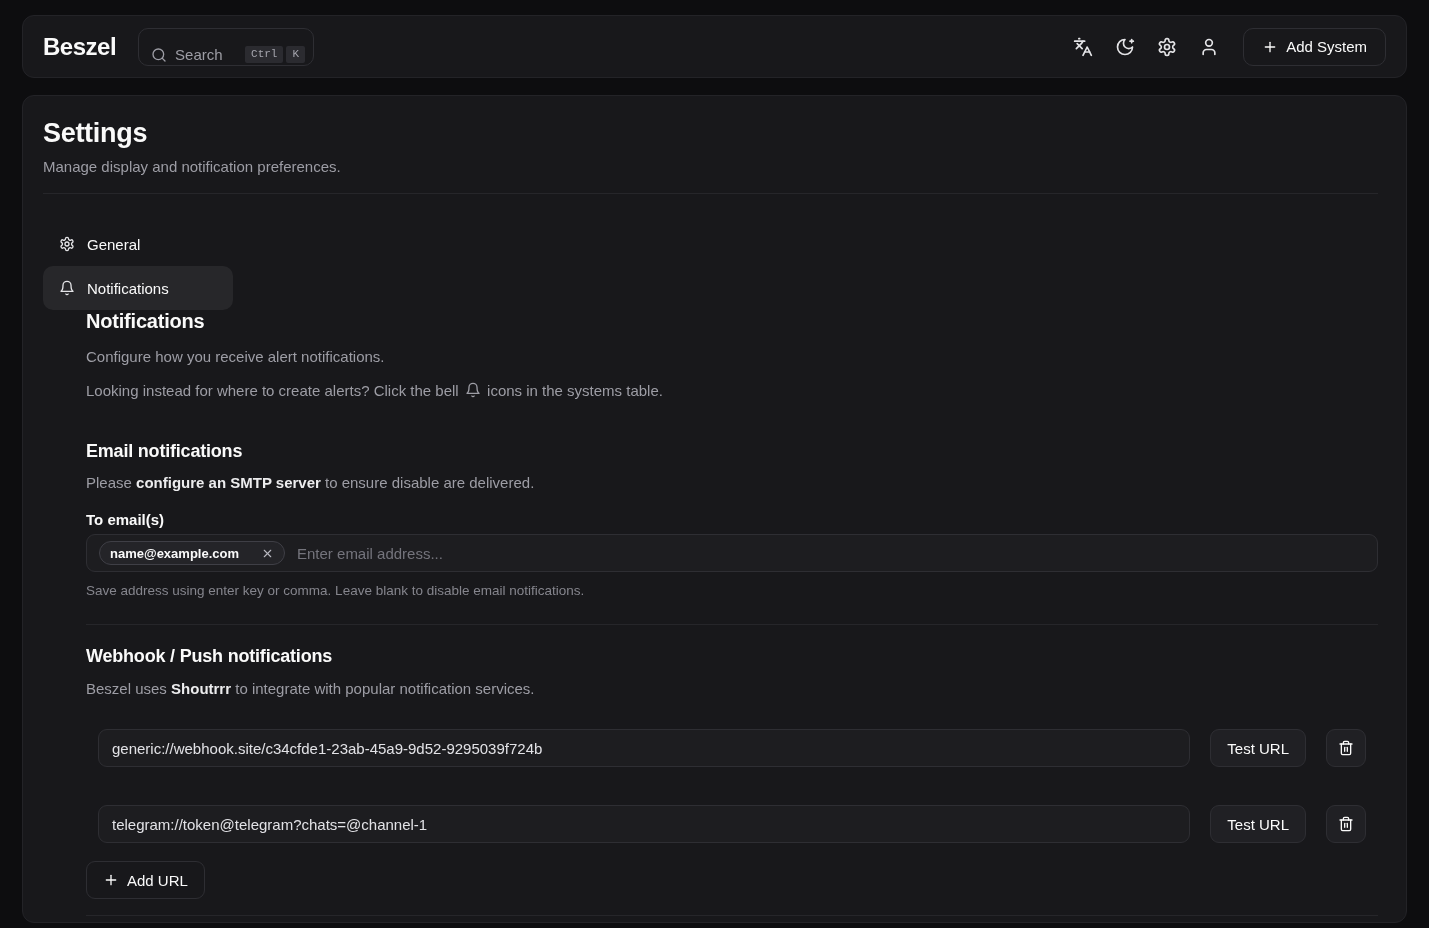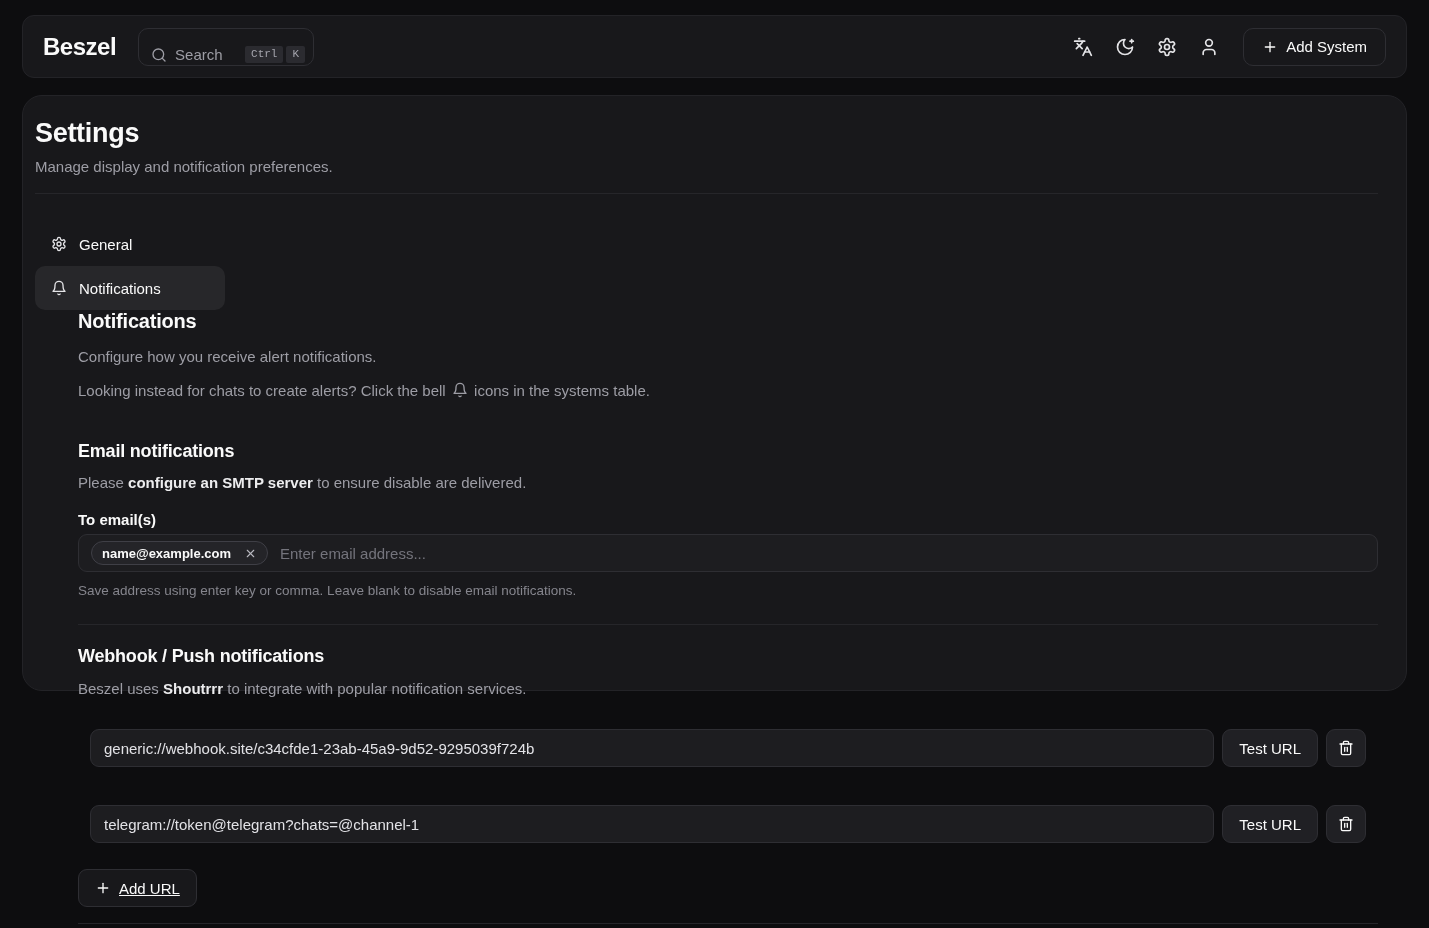--- a/index.html
+++ b/index.html
@@ -25,22 +25,22 @@
     border-radius:2px;padding:3px 6px;line-height:1;}
   kbd+kbd{margin-left:3px;}
   .header-spacer{flex:1;}
   .icon-btn{width:36px;height:36px;display:flex;align-items:center;justify-content:center;
     color:#e4e4e7;cursor:pointer;border-radius:8px;margin-left:6px;}
   .add-system{height:38px;margin-left:16px;display:flex;align-items:center;gap:8px;
     border:1px solid var(--border);border-radius:10px;padding:10px 18px;font-size:15px;
     color:var(--text);cursor:pointer;background:transparent;}
 
   
-  .main-card{width:1385px;height:596px;margin:17px 22px 0 22px;background:var(--card);
-    border:1px solid var(--card-border);border-radius:20px;padding:22px 28px 0 12px;}
+  .main-card{width:1385px;height:828px;margin:17px 22px 0 22px;background:var(--card);
+    border:1px solid var(--card-border);border-radius:12px;padding:22px 28px 0 20px;}
   .page-title{font-size:27px;font-weight:700;letter-spacing:-0.3px;}
   .page-subtitle{font-size:15px;color:var(--muted);margin-top:9px;}
   .divider{height:1px;background:#26262a;margin-top:18px;}
 
   .content{display:flex;margin-top:28px;flex-direction:column;}
   .side-nav{width:190px;flex:none;}
   .nav-item{height:44px;display:flex;align-items:center;gap:12px;padding:0 16px;
     border-radius:10px;font-size:15px;font-weight:500;cursor:pointer;color:var(--text);}
   .nav-item.active{background:var(--hover);}
   .nav-item .nicon{color:#e4e4e7;}
@@ -48,38 +48,38 @@
   .col{flex:1;margin-left:43px;}
   h2.section{font-size:20px;font-weight:600;letter-spacing:-0.2px;}
   .p{font-size:15px;color:var(--muted);line-height:1.4;}
   .p .inline-ico{display:inline-block;vertical-align:-2px;margin:0 2px;}
   .p b,.p .link{color:#ececee;font-weight:700;}
   h3.section{font-size:18px;font-weight:600;letter-spacing:-0.2px;}
 
   .field-label{font-size:15px;font-weight:600;margin-top:18px;}
   .email-input{margin-top:6px;height:38px;border:1px solid var(--border);border-radius:9px;
     background:var(--input-bg);display:flex;align-items:center;padding:0 12px;}
-  .chip{height:24px;display:flex;align-items:center;gap:13px;background:var(--chip-bg);
+  .chip{height:24px;display:flex;align-items:center;gap:22px;background:var(--chip-bg);
     border:1px solid var(--chip-border);border-radius:999px;padding:0 10px;font-size:13px;
     font-weight:600;color:var(--text);}
   .chip .x{color:#b9b9c0;cursor:pointer;display:flex;}
   .email-input input{flex:1;background:transparent;border:0;outline:none;color:var(--text);
     font-size:15px;font-family:"Liberation Sans",sans-serif;margin-left:12px;}
   .email-input input::placeholder{color:#74747c;}
   .help{font-size:13.5px;color:var(--faint);margin-top:11px;}
 
-  .url-row{display:flex;align-items:center;gap:8px;margin:0 12px;}
+  .url-row{display:flex;align-items:center;gap:20px;margin:0 12px;}
   .url-row .url-input{flex:1;height:38px;background:var(--input-bg);
     border:1px solid var(--border);border-radius:9px;color:#e2e2e6;font-size:15px;
     padding:0 13px;outline:none;font-family:"Liberation Sans",sans-serif;}
   .btn{height:38px;display:flex;align-items:center;justify-content:center;gap:8px;
     background:#202024;border:1px solid var(--border);border-radius:9px;color:var(--text);
     font-size:15px;font-weight:500;cursor:pointer;padding:0 16px;}
   .btn.icon-only{width:40px;padding:0;}
-  .add-url{display:inline-flex;margin-top:26px;background:var(--card);text-decoration:underline;}
+  .add-url{display:inline-flex;margin-top:18px;background:var(--card);}
   .save-btn{margin-top:25px;height:40px;display:inline-flex;align-items:center;gap:9px;
     background:#fafafa;color:#1b1b1e;border:0;border-radius:10px;padding:0 19px;
     font-size:15px;font-weight:500;cursor:pointer;font-family:"Liberation Sans",sans-serif;}
 </style>
 </head>
 <body>
 
 <div class="header">
   <div class="logo">Beszel</div>
 
@@ -171,21 +171,21 @@
             </svg>
         </span>
         <span>Notifications</span>
       </div>
     </div>
 
     <div class="col">
       <h2 class="section">Notifications</h2>
       <div class="p" style="margin-top:13px">Configure how you receive alert notifications.</div>
       <div class="p" style="margin-top:13px">
-        <span>Looking instead for chats to create alerts? Click the bell </span><span class="inline-ico"><svg width="16" height="16" viewBox="0 0 24 24" fill="none" stroke="currentColor" stroke-width="2" stroke-linecap="round" stroke-linejoin="round">
+        <span>Looking instead for where to create alerts? Click the bell </span><span class="inline-ico"><svg width="16" height="16" viewBox="0 0 24 24" fill="none" stroke="currentColor" stroke-width="2" stroke-linecap="round" stroke-linejoin="round">
               <path d="M6 8a6 6 0 0 1 12 0c0 7 3 9 3 9H3s3-2 3-9"></path>
               <path d="M10.3 21a1.94 1.94 0 0 0 3.4 0"></path>
             </svg></span><span> icons in the systems table.</span>
       </div>
 
       <h3 class="section" style="margin-top:40px">Email notifications</h3>
       <div class="p" style="margin-top:10px">
         <span>Please </span><span class="link">configure an SMTP server</span><span> to ensure disable are delivered.</span>
       </div>
 

